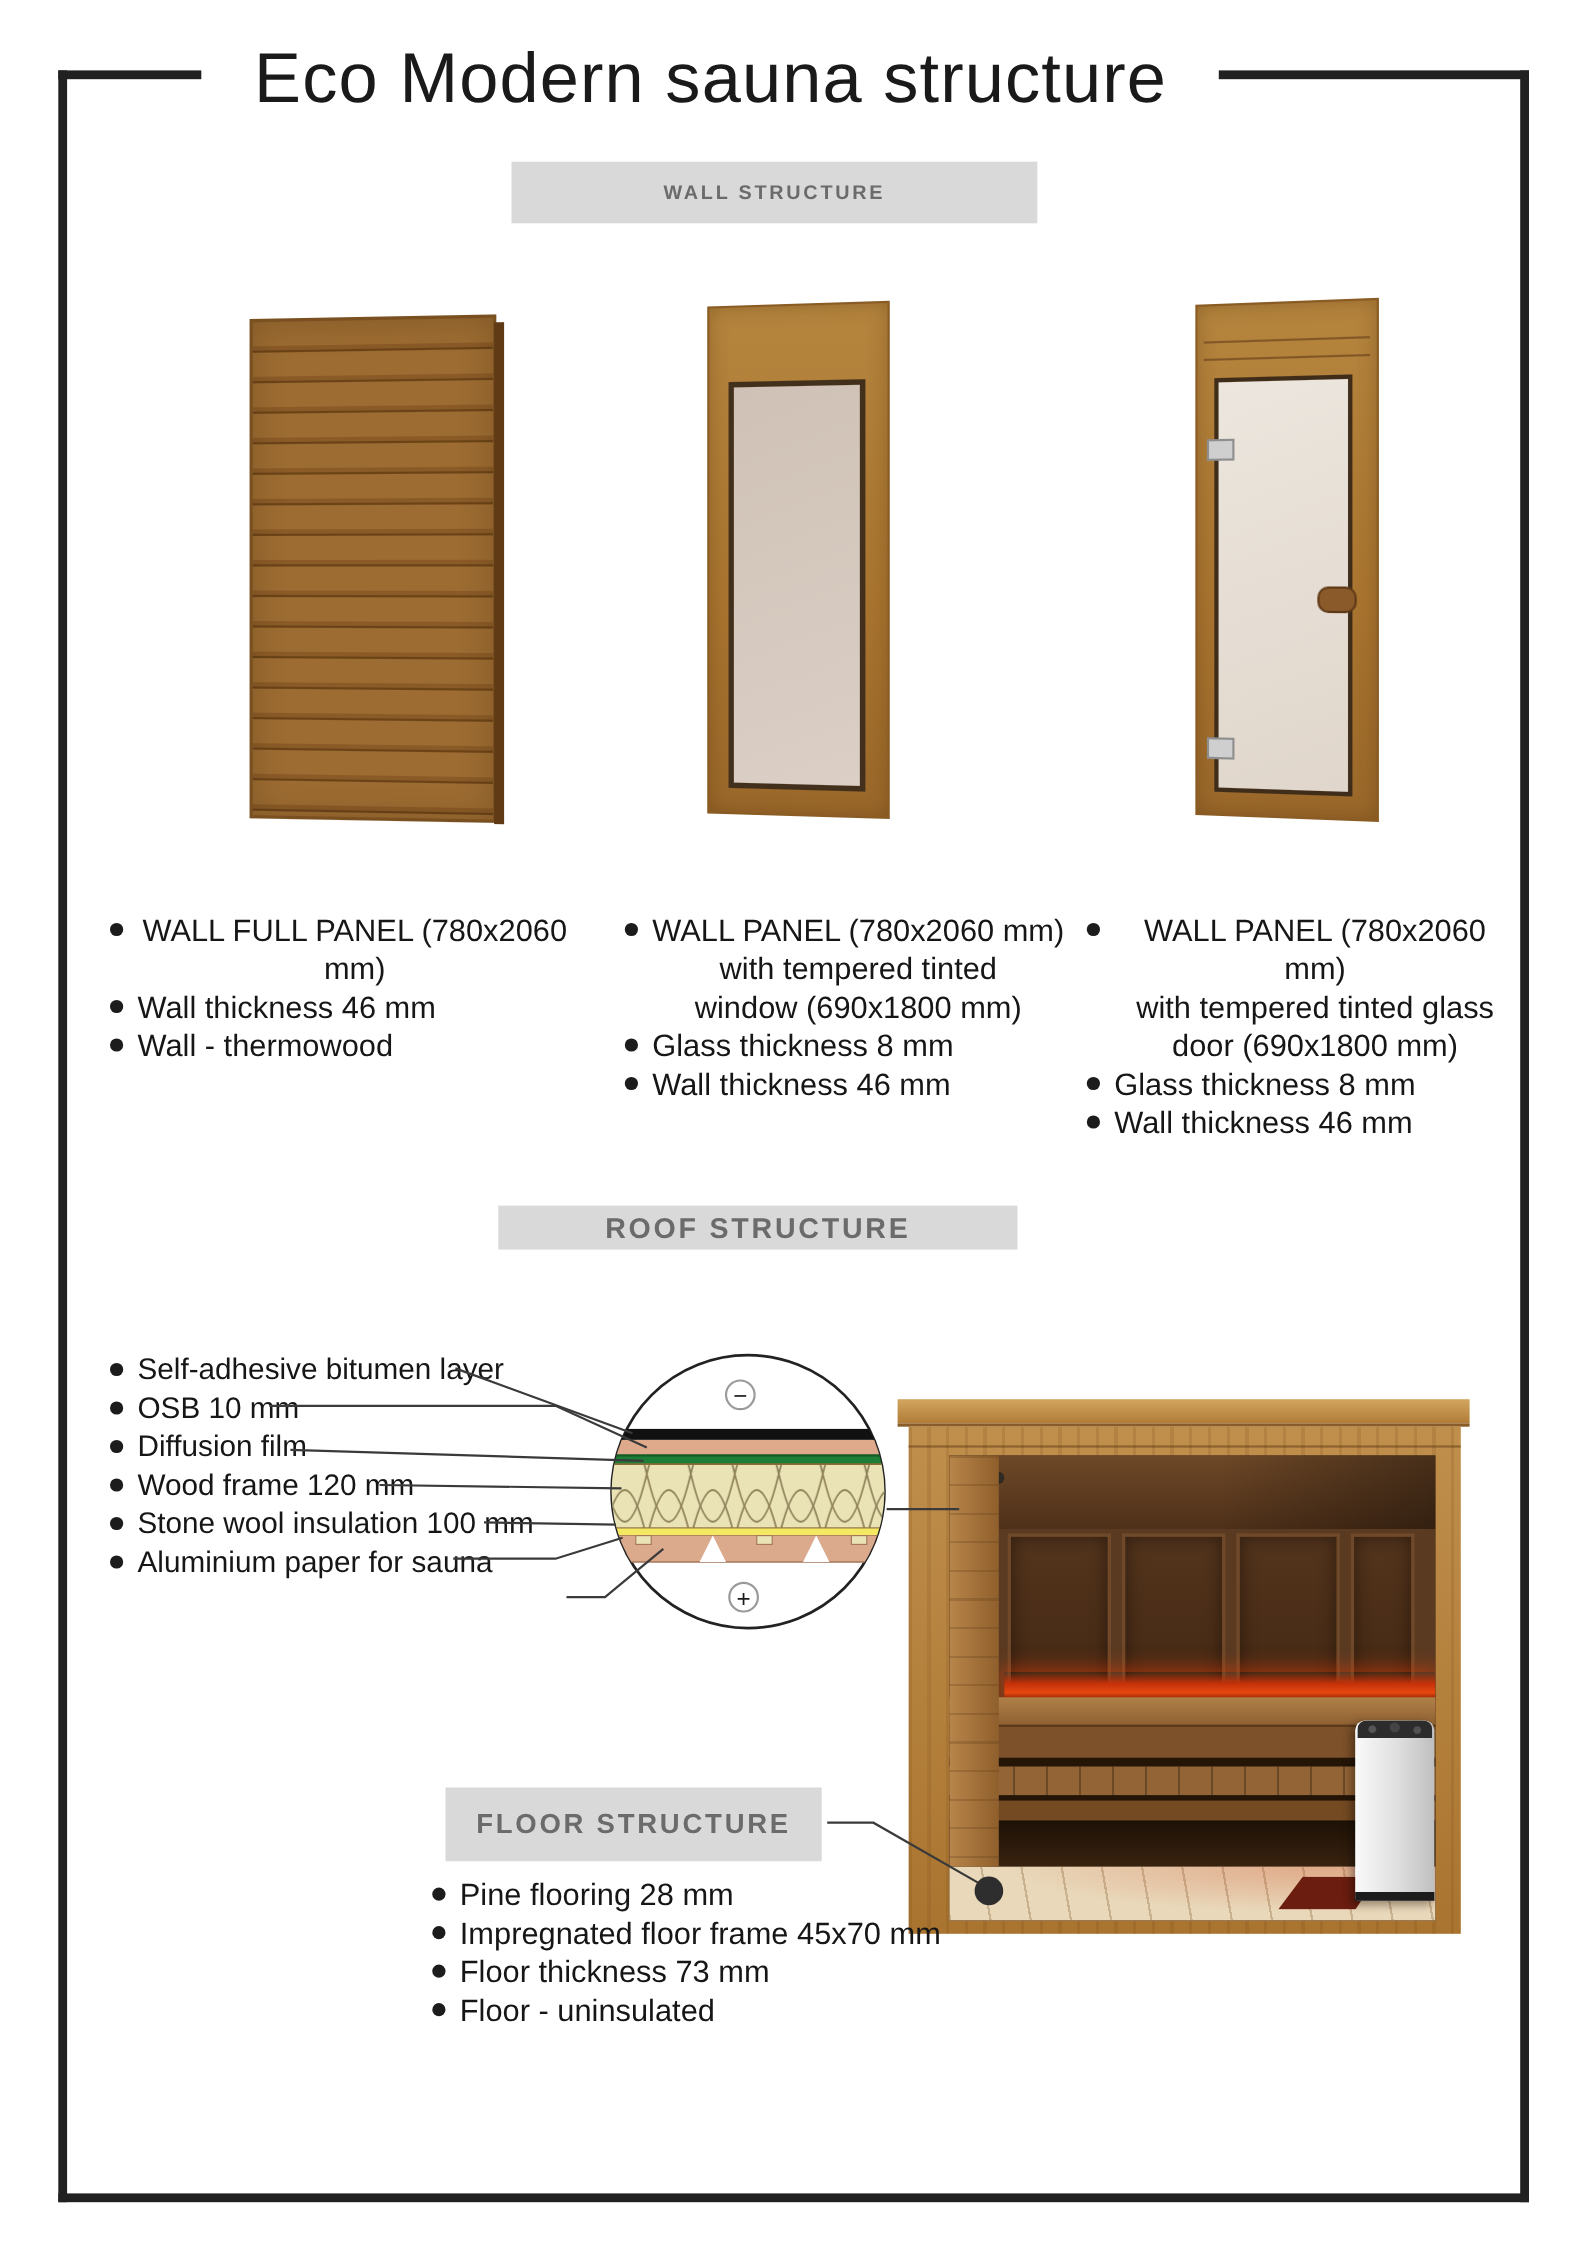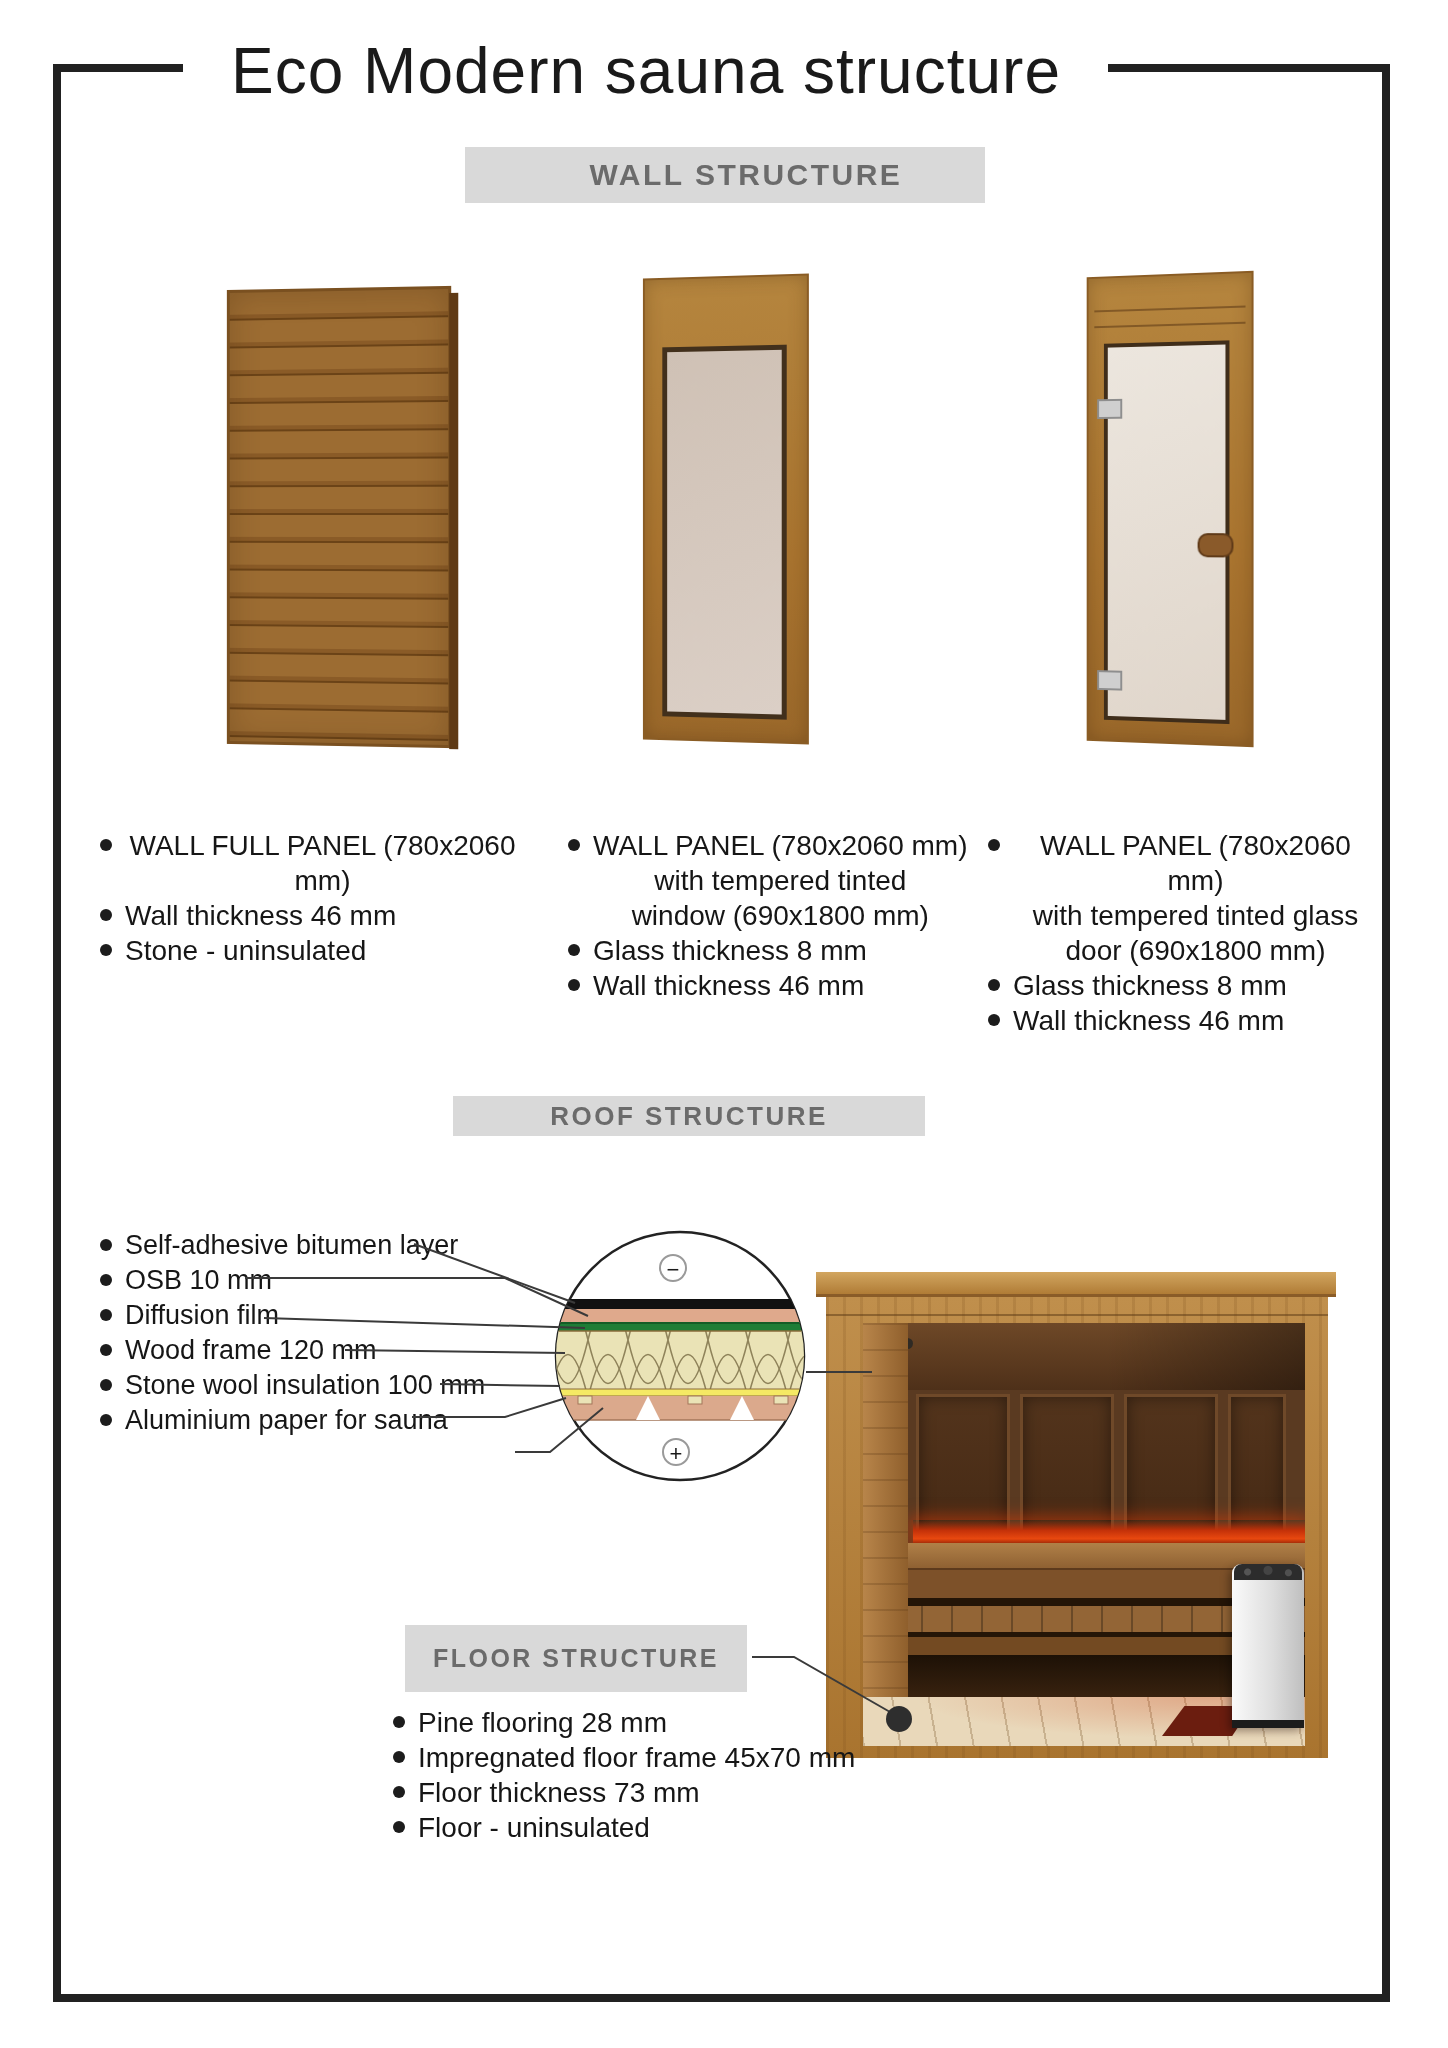--- a/index.html
+++ b/index.html
@@ -13,21 +13,21 @@
   .b-bottom{left:53px;top:1994px;width:1337px;height:8px;}
   .b-top-l{left:53px;top:64px;width:130px;height:8px;}
   .b-top-r{left:1108px;top:64px;width:282px;height:8px;}
 
   .title{position:absolute;left:182px;top:34px;width:928px;margin:0;
          font-size:64px;font-weight:400;letter-spacing:1px;text-align:center;color:#1a1a1a;}
 
   
   .sec-header{position:absolute;background:#d9d9d9;display:flex;align-items:center;justify-content:center;
               font-weight:700;color:#6b6b6b;letter-spacing:2.5px;}
-  .wall-h{left:465px;top:147px;width:478px;height:56px;font-size:30px;padding-left:42px;}
+  .wall-h{left:465px;top:147px;width:478px;height:56px;font-size:18px;}
   .roof-h{left:453px;top:1096px;width:472px;height:40px;font-size:26px;}
   .floor-h{left:405px;top:1625px;width:342px;height:67px;font-size:25px;}
 
   
   .specs{position:absolute;list-style:none;margin:0;padding:0;font-size:28px;line-height:35px;}
   .specs li{display:flex;align-items:flex-start;}
   .specs .dot{width:12px;height:12px;border-radius:50%;background:#1c1c1c;flex-shrink:0;
               margin:11px 13px 0 0;}
   .lines{white-space:pre-line;text-align:center;}
   .list1{left:100px;top:828px;width:420px;}
@@ -172,21 +172,21 @@
     <li>
         <span class="dot"></span>
         <span class="lines">WALL FULL PANEL (780x2060 mm)</span>
       </li>
     <li>
         <span class="dot"></span>
         <span class="lines">Wall thickness 46 mm</span>
       </li>
     <li>
         <span class="dot"></span>
-        <span class="lines">Stone - uninsulated</span>
+        <span class="lines">Wall - thermowood</span>
       </li>
   </ul>
 
   <ul class="specs list2">
     <li>
         <span class="dot"></span>
         <span class="lines">WALL PANEL (780x2060 mm)
 with tempered tinted
 window (690x1800 mm)</span>
       </li>

